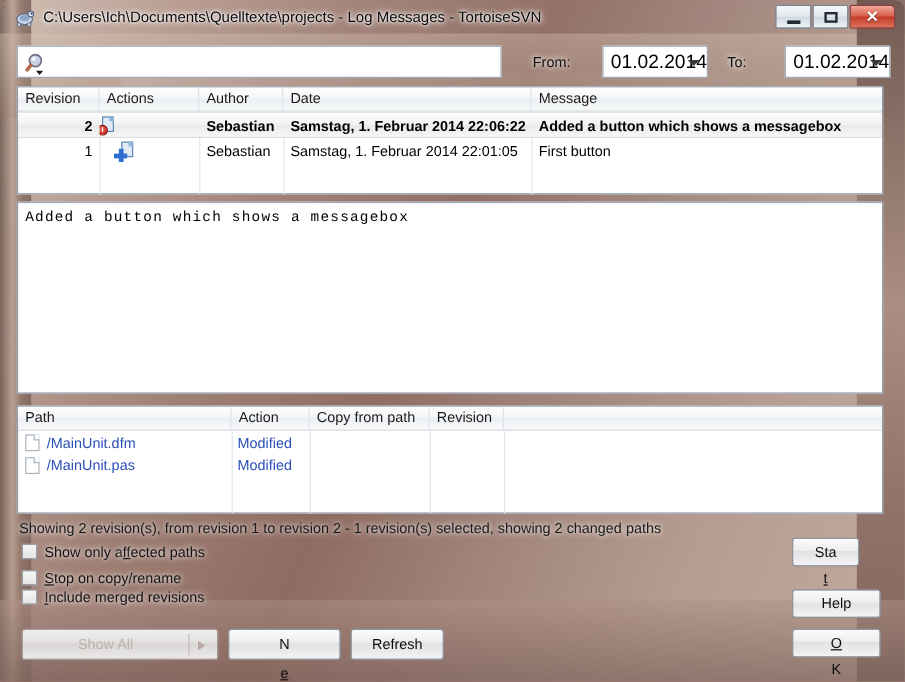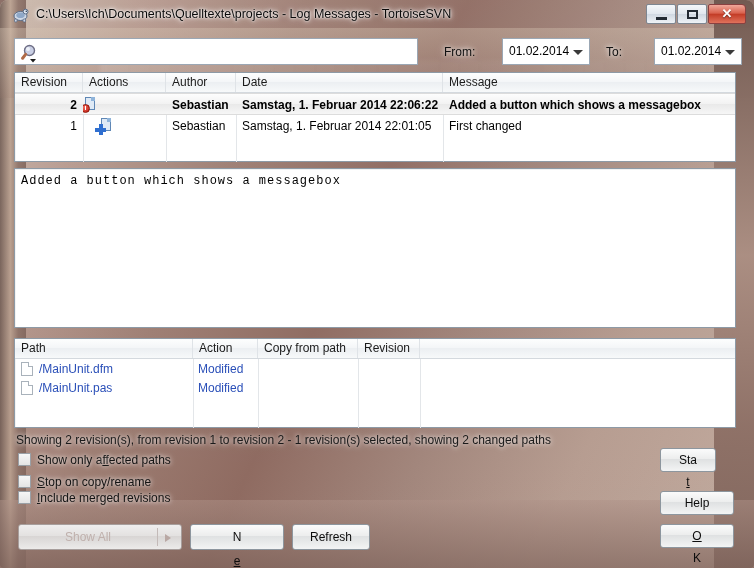--- a/index.html
+++ b/index.html
@@ -68,21 +68,21 @@
     position:absolute;left:32px;top:5px;font-size:12px;color:#9a9a9a;white-space:nowrap;
   }
   #from-label{position:absolute;left:430px;top:7px;font-size:12px;color:#111;
     text-shadow:0 0 4px rgba(255,255,255,.9),0 0 8px rgba(255,255,255,.7);}
   #to-label{position:absolute;left:592px;top:7px;font-size:12px;color:#111;
     text-shadow:0 0 4px rgba(255,255,255,.9),0 0 8px rgba(255,255,255,.7);}
   .datebox{position:absolute;top:0;width:88px;height:27px;background:#fff;
     border:1px solid #9ba7b4;box-sizing:border-box;}
   #date-from{left:488px;}
   #date-to{left:640px;}
-  .datebox .dval{position:absolute;left:6px;top:5px;font-size:12px;color:#000;}
+  .datebox .dval{position:absolute;left:6px;top:5px;font-size:16px;color:#000;}
   .dd-arrow{position:absolute;right:6px;top:11px;width:0;height:0;
     border-left:5px solid transparent;border-right:5px solid transparent;border-top:5px solid #3a3a3a;}
 
   
   .panel{position:absolute;background:#fff;border:1px solid #8d9aa6;box-sizing:border-box;
     box-shadow:inset 1px 1px 0 rgba(0,0,0,.05);}
 
   
   #rev-panel{left:14px;top:72px;width:722px;height:90px;}
   #rev-header{position:absolute;left:0;top:0;width:100%;height:20px;
@@ -274,21 +274,21 @@
         <span class="icon-doc" style="margin-left:16px">
           <span class="page"></span><span class="fold"></span>
           <span class="badge-add">
               <i class="h"></i>
               <i class="v"></i>
             </span>
         </span>
       </div>
       <div class="cell c-aut">Sebastian</div>
       <div class="cell c-dat">Samstag, 1. Februar 2014 22:01:05</div>
-      <div class="cell c-msg">First changed</div>
+      <div class="cell c-msg">First button</div>
     </div>
   </div>
 
   <div class="panel" id="msg-panel">
     <div id="msg-text">Added a button which shows a messagebox</div>
   </div>
 
   <div class="panel" id="path-panel">
     <div id="path-header">
       <div class="ph" id="ph-path">Path</div>

